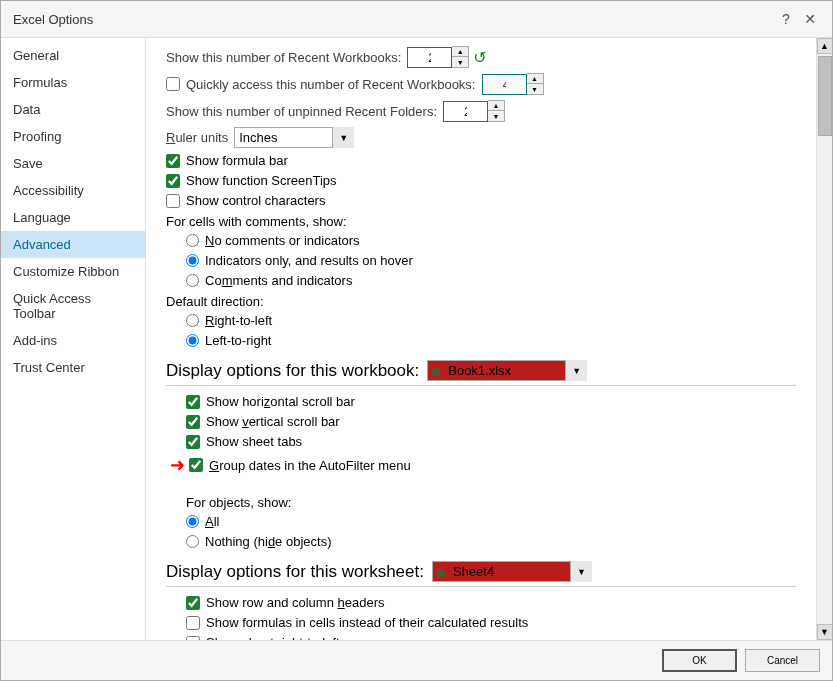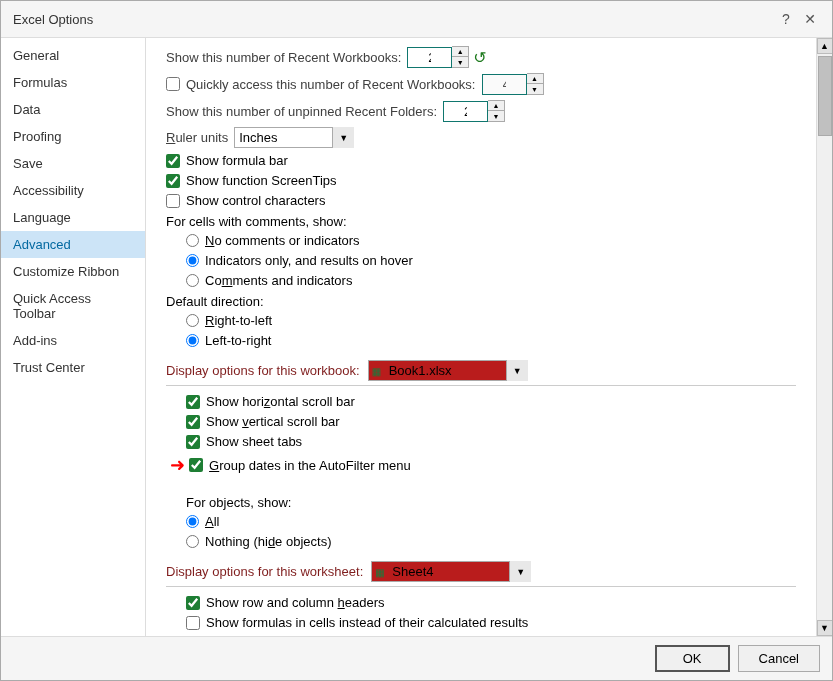--- a/index.html
+++ b/index.html
@@ -27,28 +27,28 @@
     
     .row { display: flex; align-items: center; margin-bottom: 5px; }
     .row-label { color: #404040; margin-right: 6px; white-space: nowrap; }
     
     input[type="checkbox"] { width: 14px; height: 14px; margin-right: 6px; accent-color: #1e7e34; flex-shrink: 0; }
     input[type="radio"] { width: 13px; height: 13px; margin-right: 6px; flex-shrink: 0; }
     
     select { border: 1px solid #aaa; padding: 2px 4px; font-size: 13px; background: #fff; }
     
     .display-workbook-header { display: flex; align-items: center; margin: 12px 0 8px 0; border-bottom: 1px solid #ccc; padding-bottom: 4px; }
-    .section-header { font-size: 13px; color: #7f1d1d; font-weight: normal; }
+    .section-header { font-size: 17px; color: #000000; font-weight: normal; }
     
     .indented { padding-left: 20px; }
     
     .arrow-indicator { color: red; font-size: 18px; margin-right: 4px; }
     
     .footer { border-top: 1px solid #ddd; padding: 8px 12px; display: flex; justify-content: flex-end; gap: 8px; background: #f5f5f5; }
-    .footer-btn { padding: 4px 20px; border: 1px solid #aaa; background: #f0f0f0; cursor: pointer; font-size: 13px; min-width: 75px; }
+    .footer-btn { padding: 4px 20px; border: 1px solid #aaa; background: #f0f0f0; cursor: pointer; font-size: 10px; min-width: 75px; }
     .footer-btn.default { border: 2px solid #555; }
     
     .spinner-wrap { display: flex; align-items: center; }
     .spinner-input { border: 1px solid #0f766e; padding: 2px 20px; font-size: 13px; width: 45px; text-align: left; }
     .spinner-btns { display: flex; flex-direction: column; border: 1px solid #aaa; border-left: none; }
     .spin-btn { width: 16px; height: 10px; background: #f0f0f0; border: none; border-bottom: 1px solid #aaa; cursor: pointer; font-size: 7px; display: flex; align-items: center; justify-content: center; padding: 0; }
     .spin-btn:last-child { border-bottom: none; }
     
     .combo-wrap { display: inline-flex; align-items: center; position: relative; }
     .combo-input { border: 1px solid #aaa; padding: 2px 24px 2px 4px; font-size: 13px; min-width: 120px; background: #fff; appearance: none; -webkit-appearance: none; }

